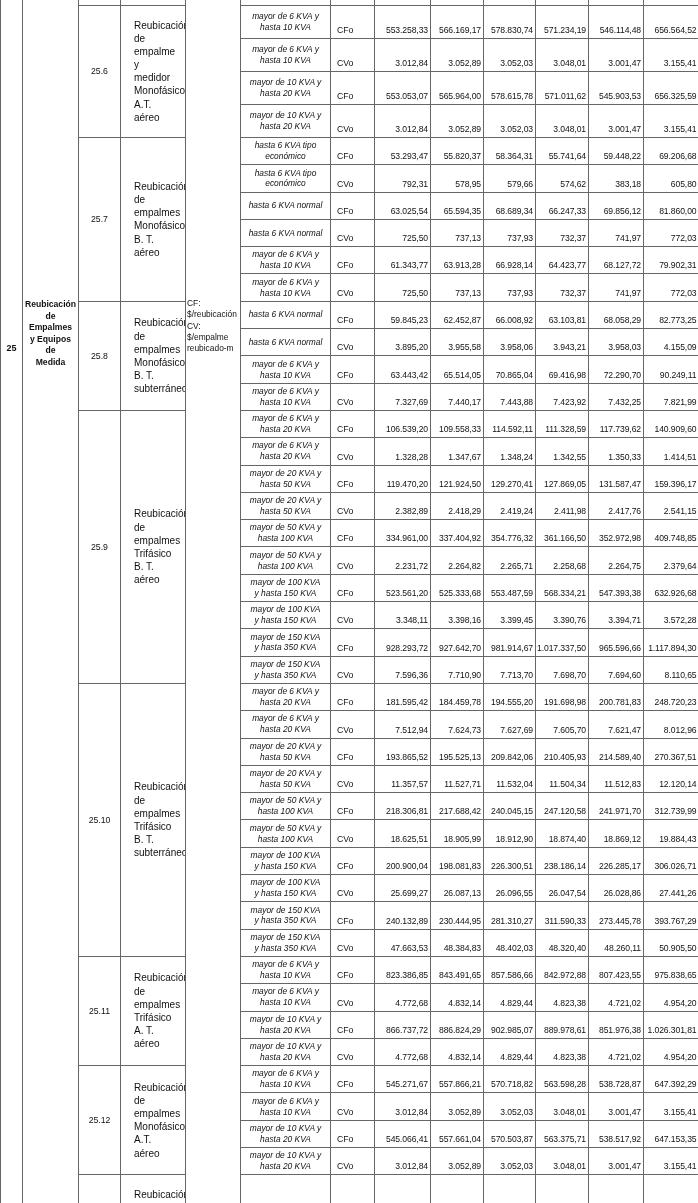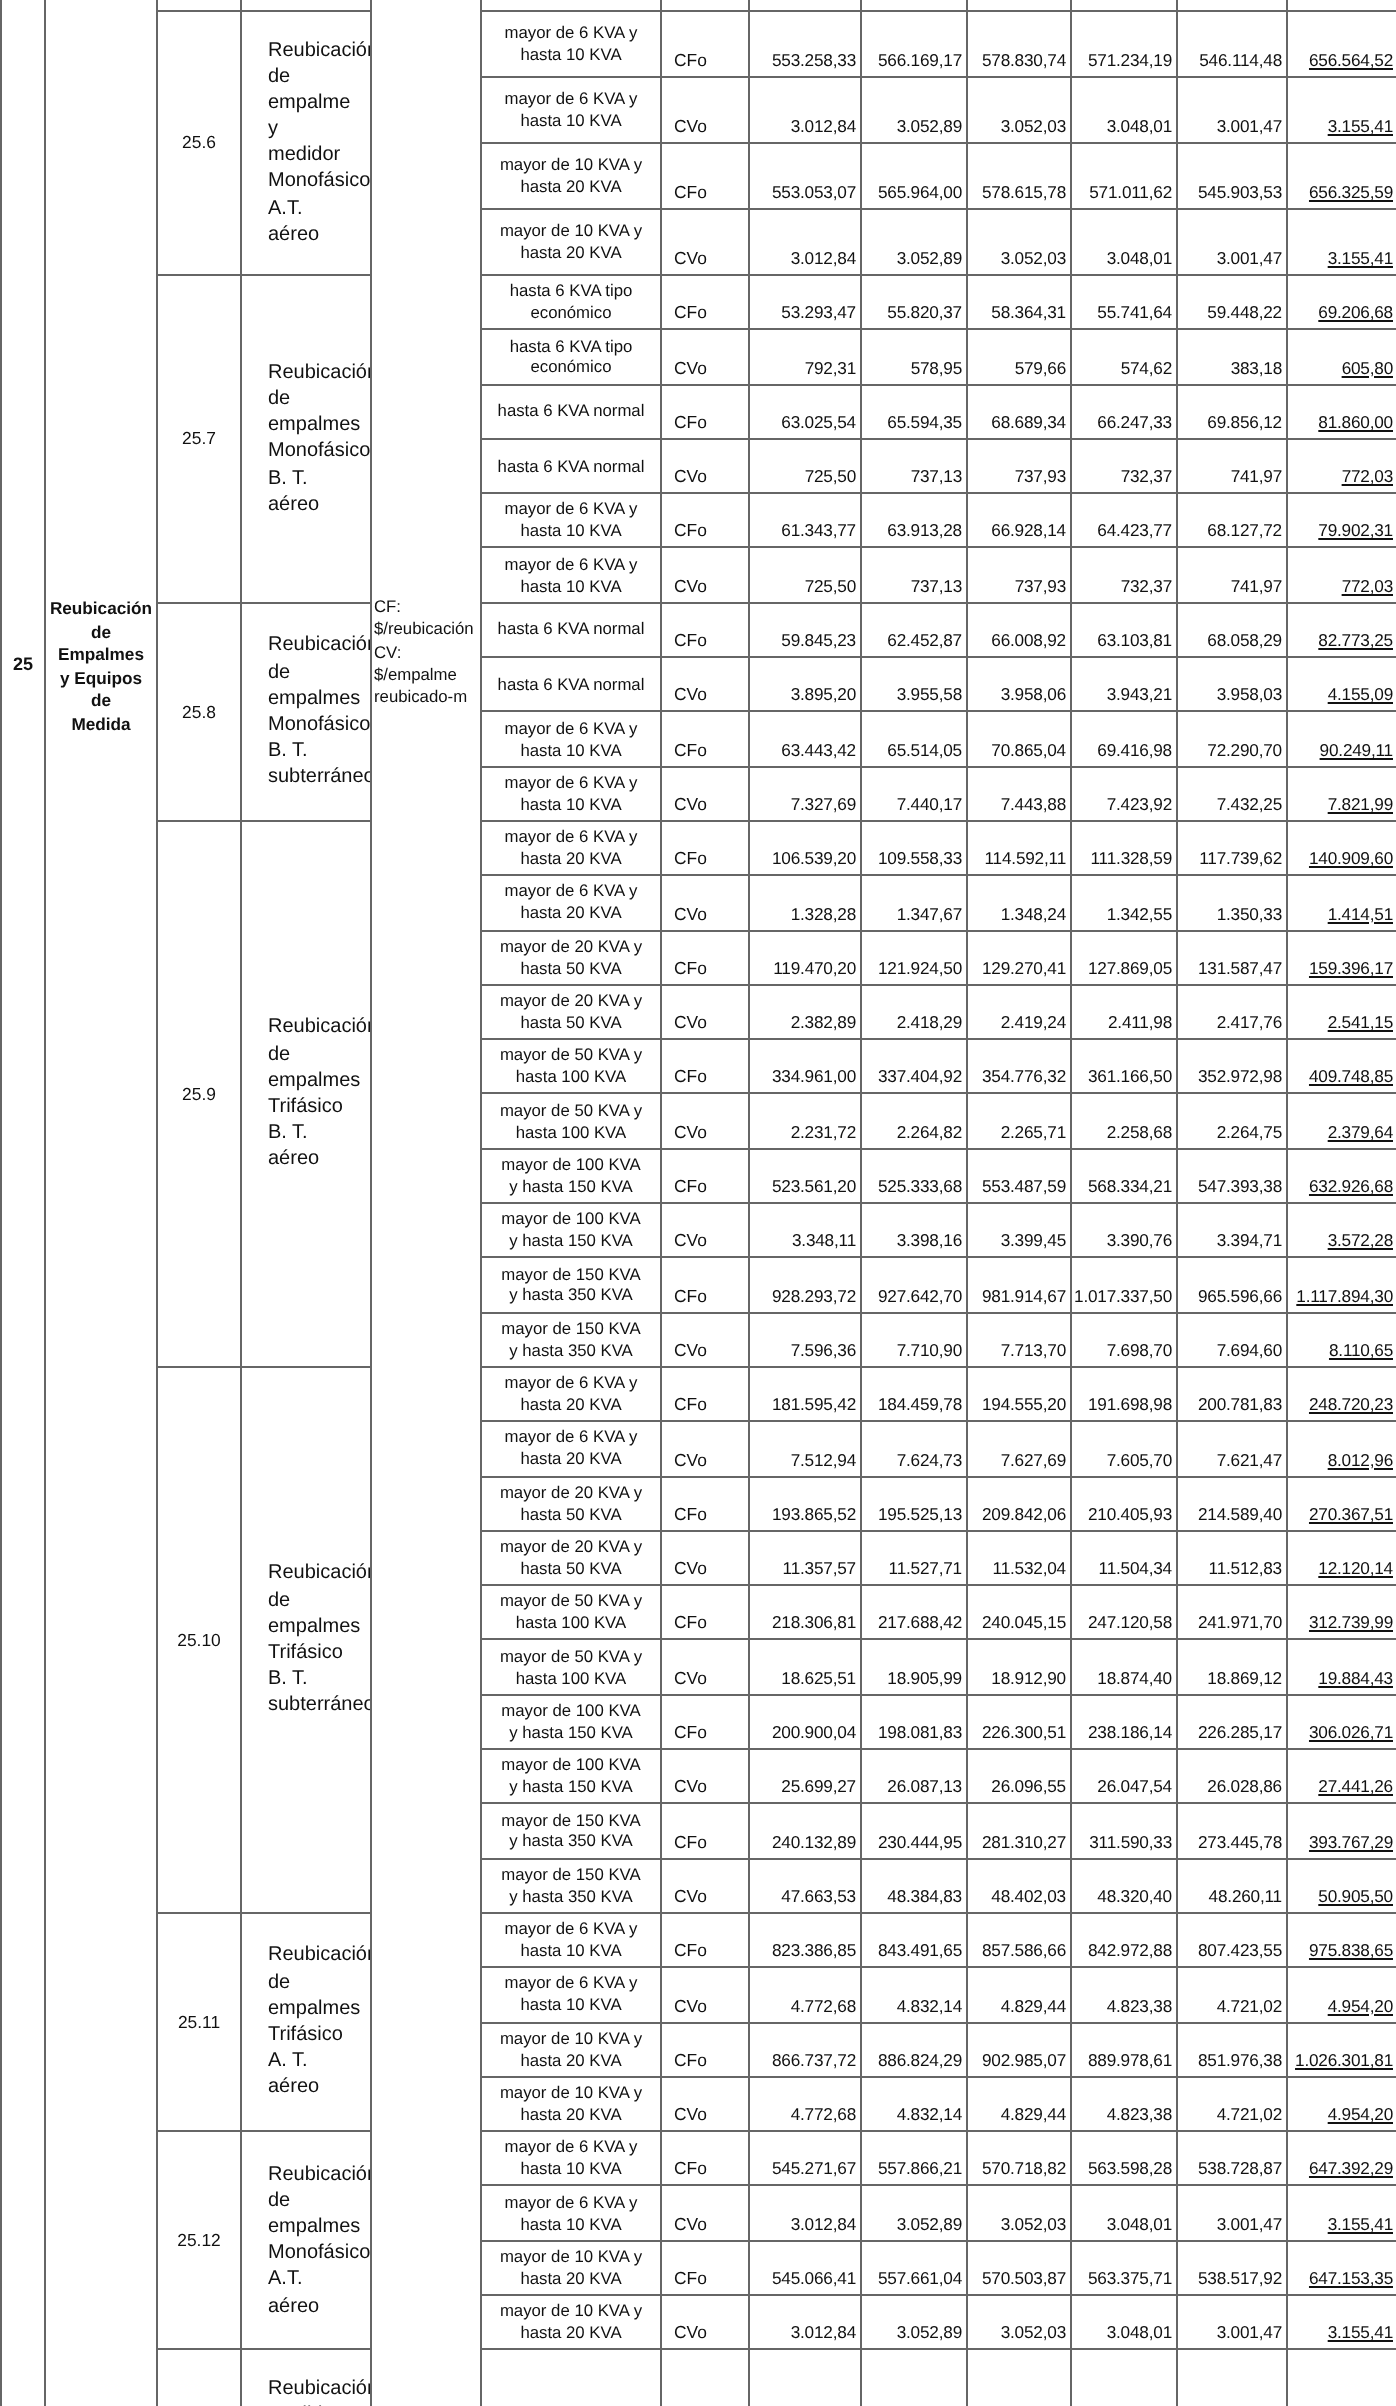--- a/index.html
+++ b/index.html
@@ -2,28 +2,28 @@
 <html><head>
 <meta charset="utf-8">
 <style>
   html,body{margin:0;padding:0;background:#fff;}
   #page{position:relative;width:698px;height:1203px;overflow:hidden;background:#fff;
         font-family:"Liberation Sans",sans-serif;color:#111;}
   table{border-collapse:collapse;table-layout:fixed;width:698px;border-left:1px solid #666;}
   td{border-right:1px solid #666;border-bottom:1px solid #666;padding:0;overflow:hidden;}
   tr.datarow{height:27.3px;}
   tr.sliver{height:5px;}
-  td.last{border-right:none;text-decoration:underline;}
+  td.last{border-right:none;}
   td.merged{position:relative;vertical-align:top;}
-  .cat{text-align:center;vertical-align:middle;font-size:8.4px;line-height:1.3;white-space:pre-line;padding:2px;}
+  .cat{text-align:center;vertical-align:middle;font-size:8.4px;line-height:1.3;white-space:pre-line;padding:2px;font-style:italic;}
   .code{text-align:center;vertical-align:middle;font-size:8.7px;margin-top:48px;}
   .desc{text-align:left;vertical-align:middle;font-size:10px;line-height:1.32;white-space:pre-line;padding:13px;}
   .lbl{vertical-align:bottom;text-align:left;padding:0 0 3px 6px;font-size:8.7px;margin-top:24px;}
   .num{vertical-align:bottom;text-align:right;padding:0 2px 3px 0;font-size:8.6px;letter-spacing:-0.1px;}
-  .inner-rownum{position:absolute;top:327px;left:0;width:100%;text-align:center;font-weight:bold;font-size:9px;}
+  .inner-rownum{position:absolute;top:343px;left:0;width:100%;text-align:center;font-weight:bold;font-size:9px;}
   .inner-group{position:absolute;top:299px;left:1px;right:1px;text-align:center;font-weight:bold;
                font-size:8.6px;line-height:1.35;white-space:pre-line;}
   .inner-note{position:absolute;top:298px;left:1px;right:1px;text-align:left;
               font-size:8.4px;line-height:1.35;white-space:pre-line;}
 </style>
 </head>
 <body>
 
 <div id="page">
   <table>

